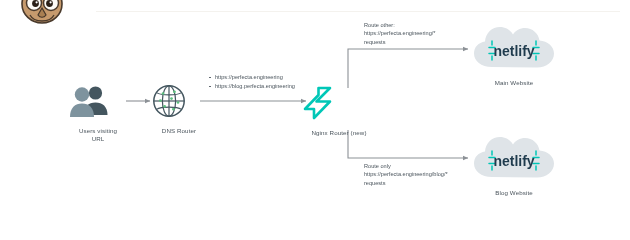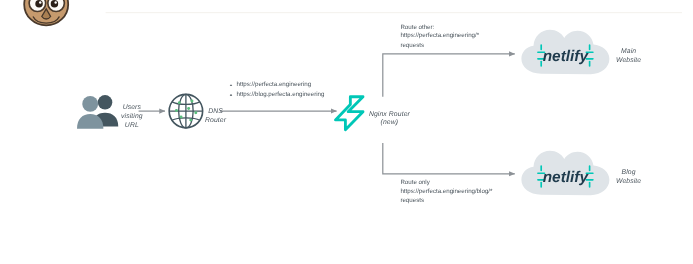--- a/index.html
+++ b/index.html
@@ -32,23 +32,21 @@
   .mascot {
     left: 14px;
     top: -14px;
     width: 56px;
     height: 48px;
   }
 
   
   .node {
     display: flex;
-    flex-direction: row;
-    align-items: center;
-    font-style: italic;
+    flex-direction: column;
   }
   .node-label {
     margin-top: 5px;
     font-size: 6.2px;
     line-height: 8px;
     text-align: center;
     color: #4a545c;
     letter-spacing: .1px;
     white-space: pre-line;
   }

